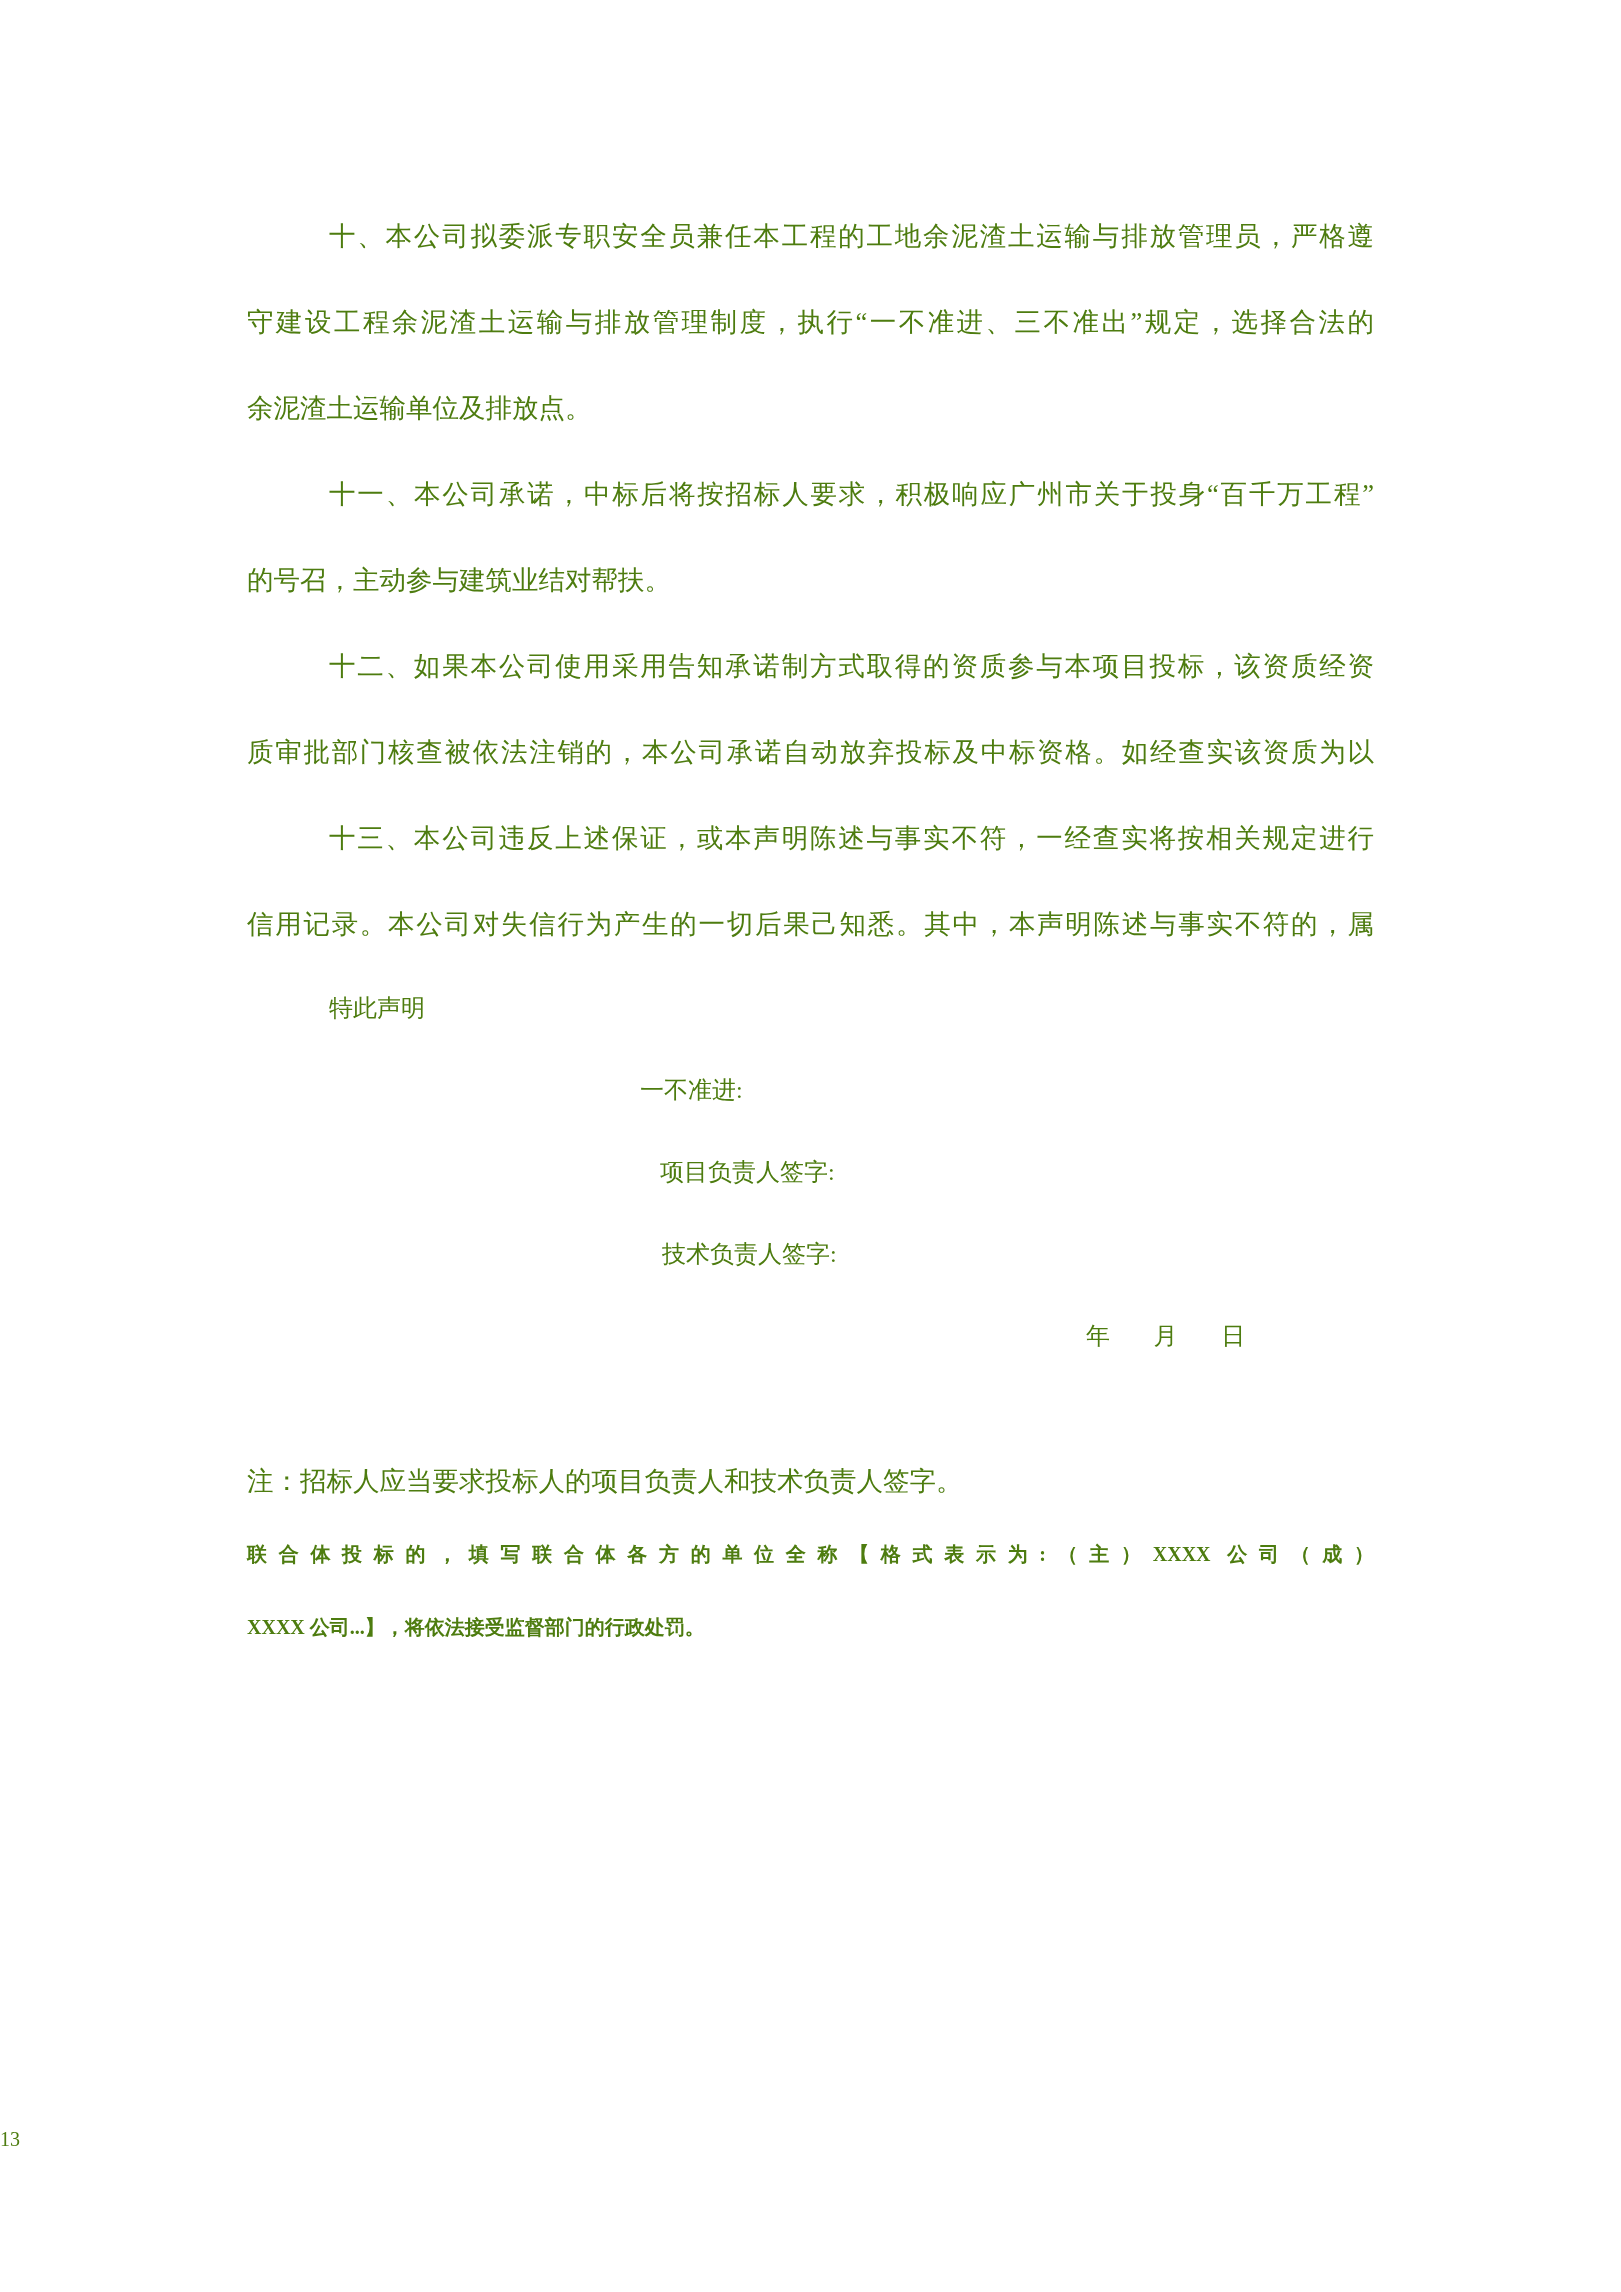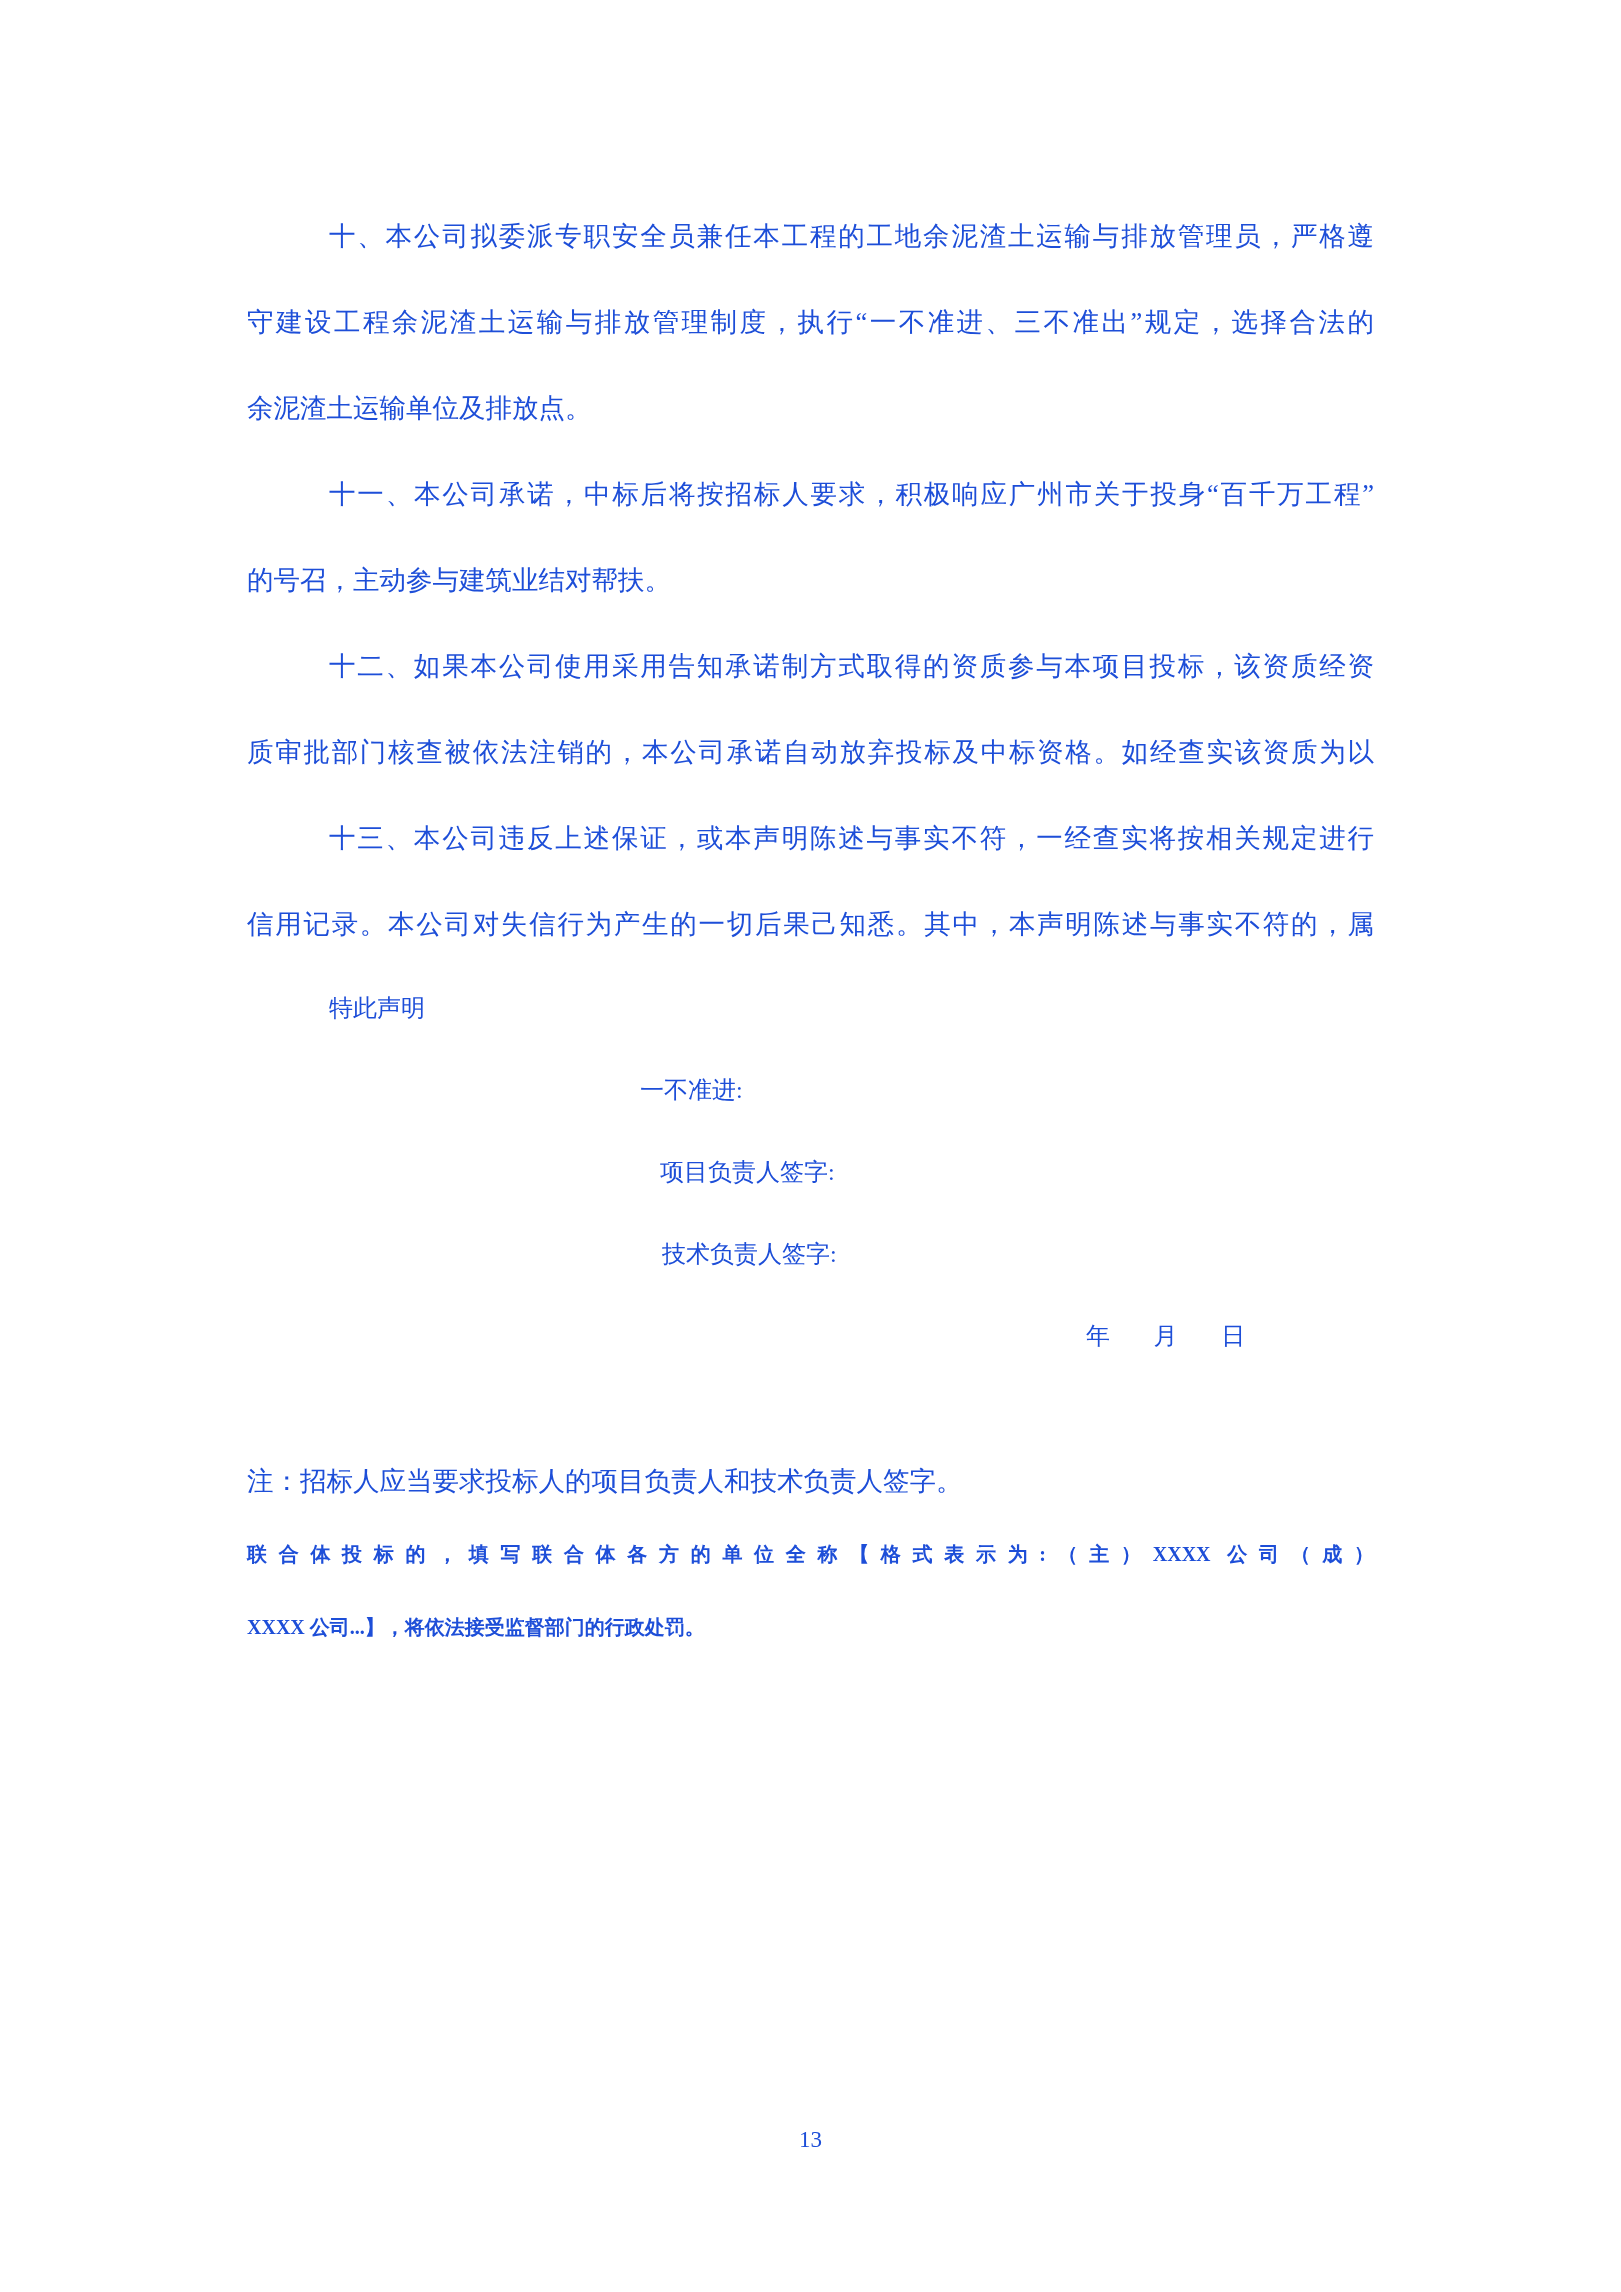--- a/index.html
+++ b/index.html
@@ -5,21 +5,21 @@
   html, body {
     margin: 0;
     padding: 0;
     background: #ffffff;
   }
   .page {
     position: relative;
     width: 1621px;
     height: 2293px;
     background: #ffffff;
-    color: #1d4ed8;
+    color: #4d7c0f;
     font-family: "Liberation Serif", "DejaVu Serif", serif;
     overflow: hidden;
   }
   .content {
     position: absolute;
     left: 247px;
     top: 193px;
     width: 1127px;
   }
   
@@ -59,22 +59,22 @@
     font-size: 20px;
     font-weight: bold;
   }
   .page-number {
     position: absolute;
     left: 0;
     right: 0;
     top: 2115px;
     height: 49px;
     line-height: 49px;
-    text-align: center;
-    font-size: 23px;
+    text-align: left;
+    font-size: 20px;
   }
 </style>
 </head>
 <body>
 
 <div class="page">
   <div class="content">
 
     <div>
       <div class="bl jst ind">十、本公司拟委派专职安全员兼任本工程的工地余泥渣土运输与排放管理员，严格遵</div>

